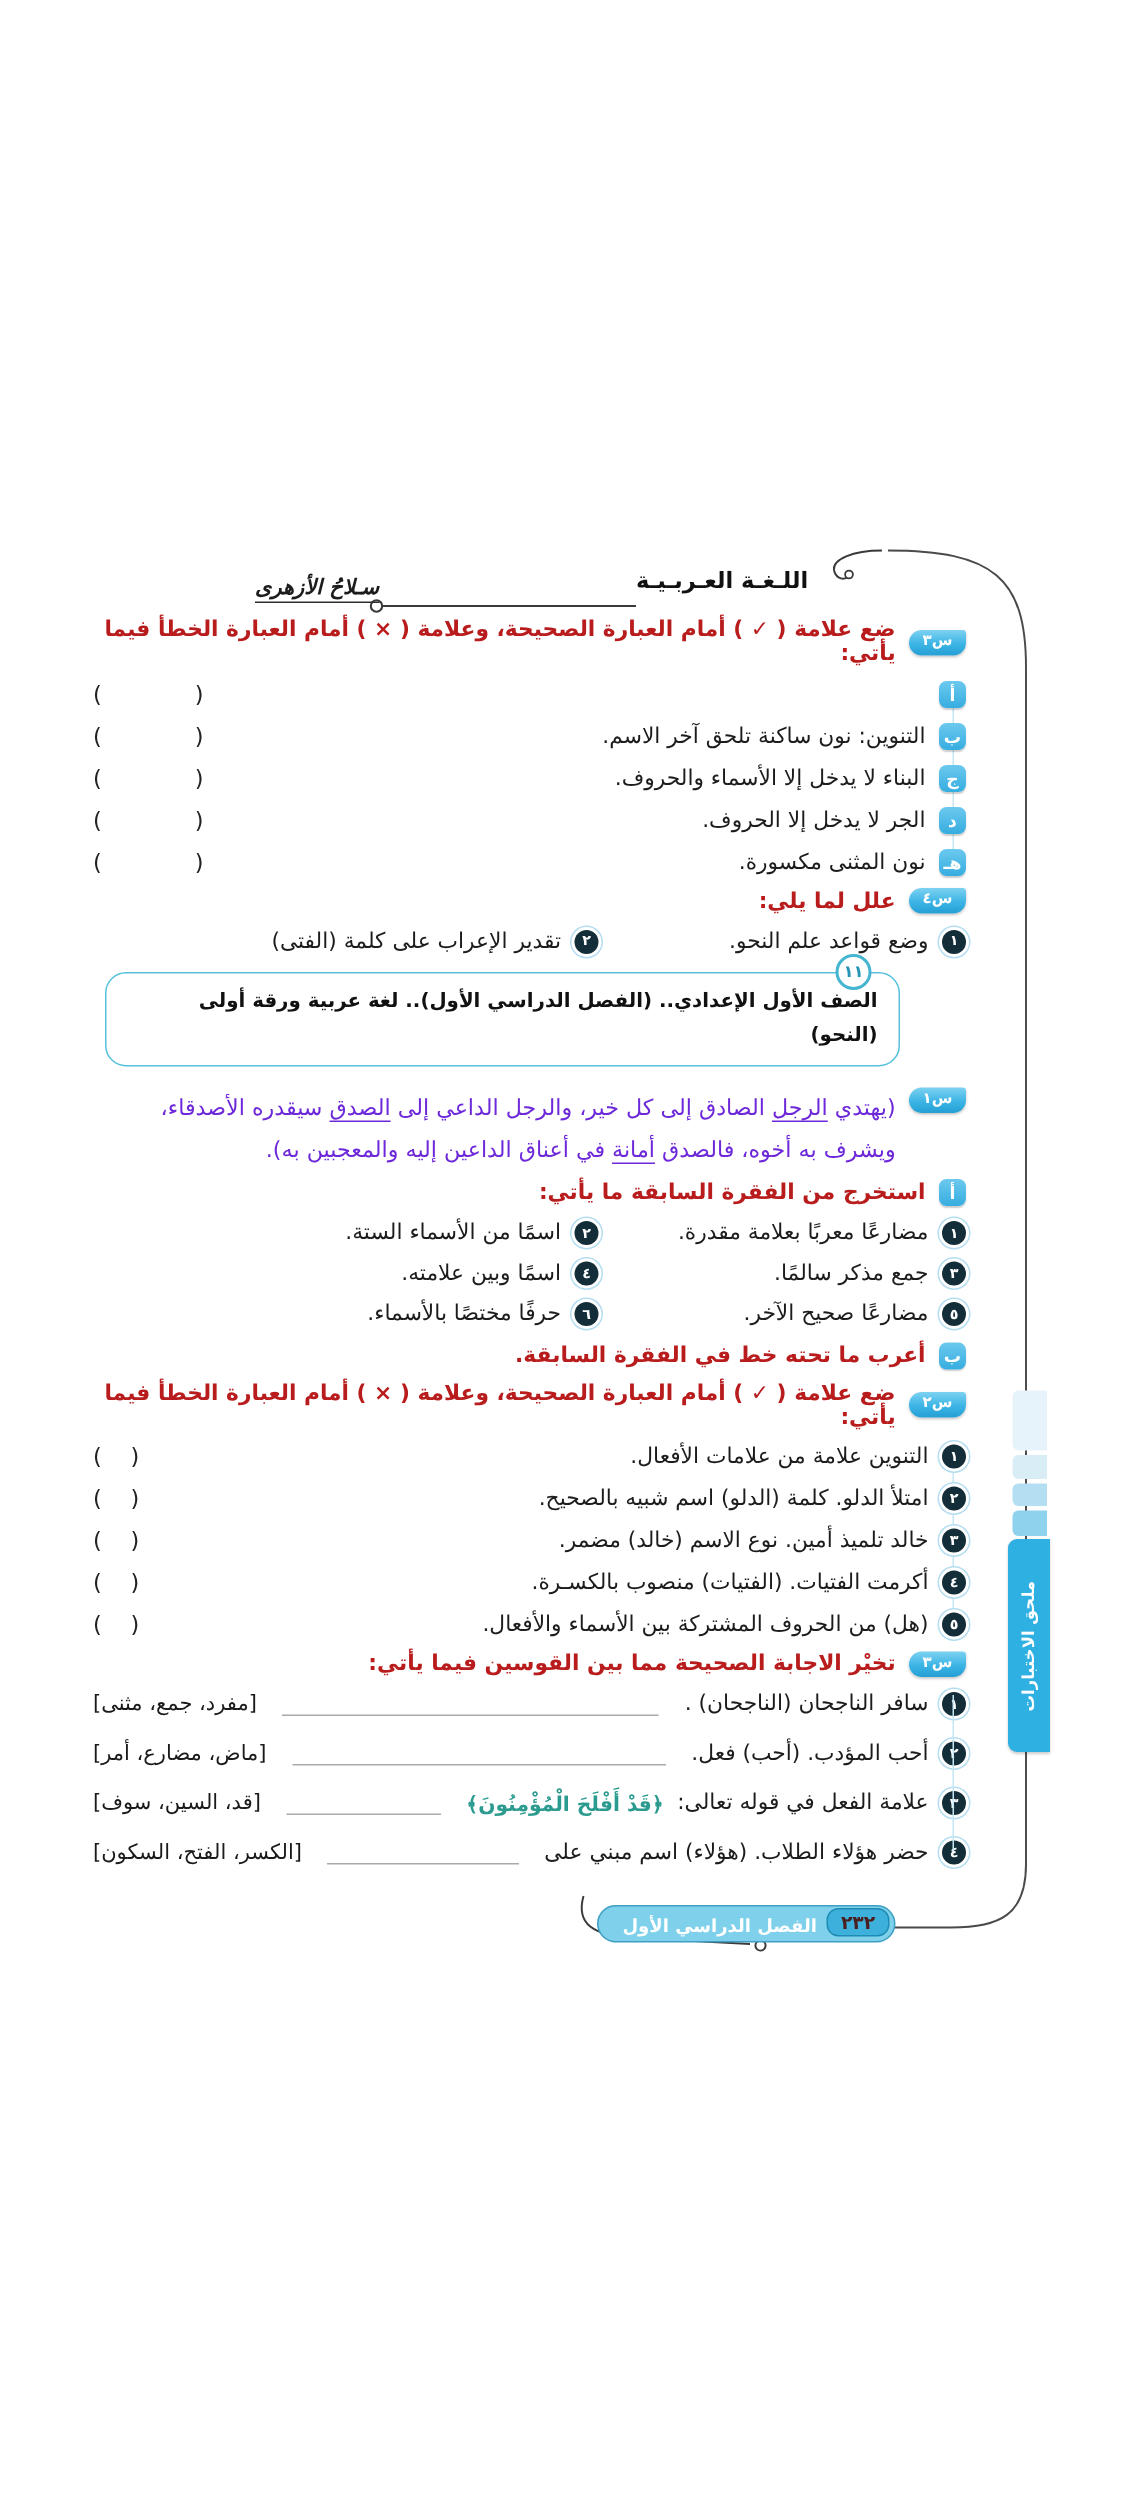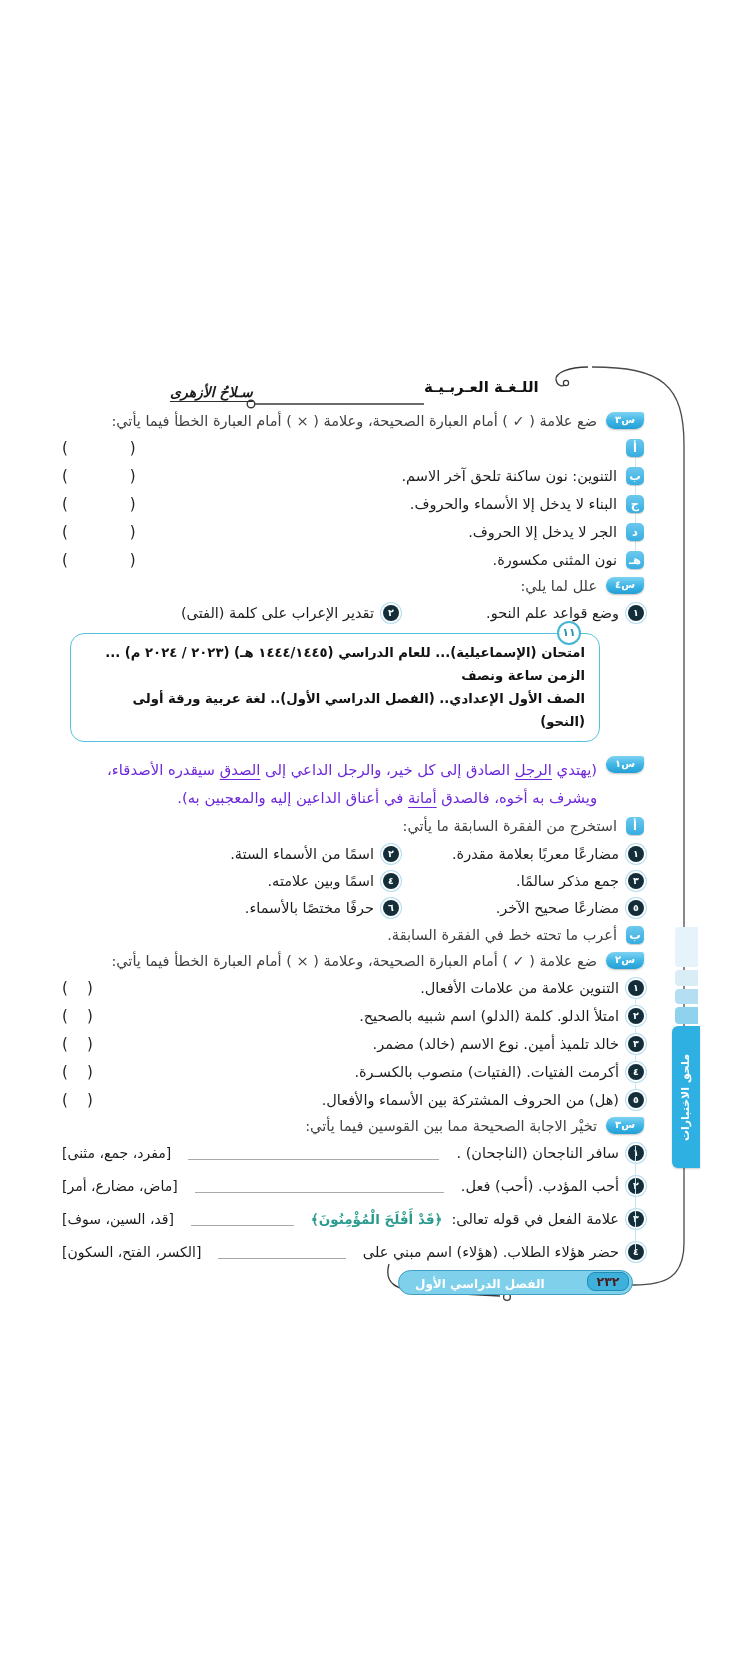--- a/index.html
+++ b/index.html
@@ -45,21 +45,21 @@
 
   .qrow { display:flex; align-items:center; gap:9px; margin:2px 0 8px; }
   .qrow.sub { margin:4px 0 8px; }
   .qbadge {
     flex:none; min-width:26px; text-align:center;
     background:linear-gradient(180deg,#7dd2f1 0%,#3cb4e5 55%,#249fd4 100%);
     border-radius:11px 3px 11px 11px; padding:2px 9px 4px;
     color:#fff; font-size:10px; font-weight:bold;
     box-shadow:0 1px 2px rgba(0,0,0,0.25);
   }
-  .qtext { font-weight:normal; font-size:14.5px; color:#404040; }
+  .qtext { font-weight:bold; font-size:14.5px; color:#b91c1c; }
 
   .items { position:relative; }
   .items .chain {
     position:absolute; right:8px; top:4px; bottom:12px; width:0;
     border-right:1.2px solid #c5e6f4; z-index:0;
   }
   .item { position:relative; z-index:1; display:flex; align-items:center; gap:9px; margin-bottom:7px; font-size:14.5px; min-height:21px; }
   .lbadge {
     flex:none; width:18px; height:18px; border-radius:5px;
     background:linear-gradient(180deg,#6cc9ee,#36ade0);
@@ -104,21 +104,21 @@
   .footer {
     position:absolute; left:398px; top:1270px; z-index:2;
     display:flex; direction:ltr; align-items:flex-end; gap:6px;
     background:#7ed0eb; border:1px solid #3f9fc2; border-radius:13px;
     padding:2px 3px 3px 16px; height:25px;
   }
   .pill-label { color:#fff; font-weight:bold; font-size:12px; white-space:nowrap; }
   .pagenum {
     background:#3db1dc; border:1px solid #1f8cb4; border-radius:8px;
     color:#4a1f1f; font-weight:800; font-size:12.5px;
-    padding:0 9px 1px; height:19px; display:flex; align-items:center;margin-left:36px;
+    padding:0 9px 1px; height:19px; display:flex; align-items:center;
   }
 </style>
 </head>
 <body>
 
 <div class="page">
 
   <svg class="frame" width="750" height="1667" viewBox="0 0 750 1667">
 
     <path d="M253,404 L424,404" stroke="#3a3a3a" stroke-width="1.4" fill="none"></path>
@@ -188,21 +188,20 @@
         <span>وضع قواعد علم النحو.</span>
       </div>
       <div class="item">
         <span class="ncirc">٢</span>
         <span>تقدير الإعراب على كلمة (الفتى)</span>
       </div>
     </div>
 
     <div class="exam-box">
       <span class="exam-num">١١</span>
-      <div>امتحان (الإسماعيلية)... للعام الدراسي (١٤٤٤/١٤٤٥ هـ) (٢٠٢٣ / ٢٠٢٤ م) ... الزمن ساعة ونصف</div>
       <div>الصف الأول الإعدادي.. (الفصل الدراسي الأول).. لغة عربية ورقة أولى (النحو)</div>
     </div>
 
     <div class="para-row">
       <span class="qbadge">س١</span>
       <p class="para"><span>(يهتدي </span><span class="u">الرجل</span><span> الصادق إلى كل خير، والرجل الداعي إلى </span><span class="u">الصدق</span><span> سيقدره الأصدقاء، ويشرف به أخوه، فالصدق </span><span class="u">أمانة</span><span> في أعناق الداعين إليه والمعجبين به).</span></p>
     </div>
     <div class="qrow sub">
       <span class="lbadge">أ</span>
       <span class="qtext">استخرج من الفقرة السابقة ما يأتي:</span>

